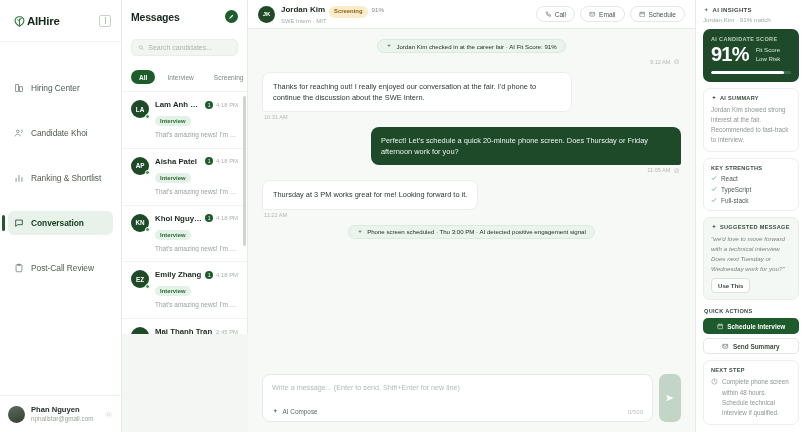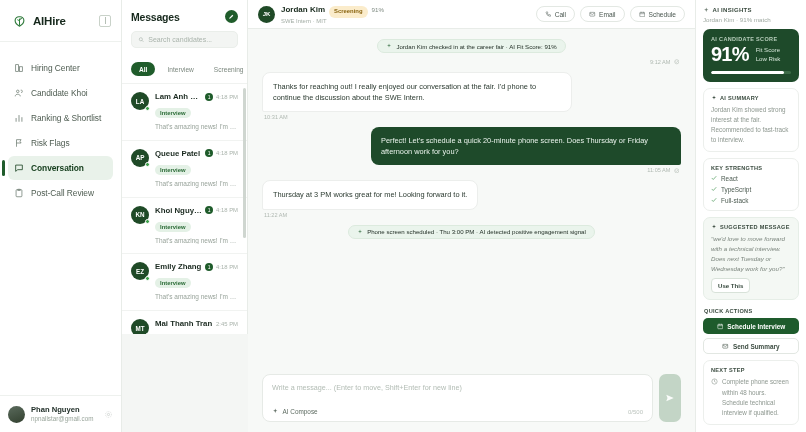--- a/index.html
+++ b/index.html
@@ -13,41 +13,41 @@
   .app { display: flex; width: 806px; height: 432px; }
 
   
   .sidebar {
     width: 122px; height: 432px; background: #ffffff;
     border-right: 1px solid #e8ece8;
     display: flex; flex-direction: column;
     flex: 0 0 122px;
   }
   .brand {
-    display: flex; align-items: center; gap: 6px;
+    display: flex; align-items: center; gap: 0;
     padding: 13px 10px 13px 12px;
     border-bottom: 1px solid #eef1ee;
     height: 42px;
   }
   .brand-logo { width: 15px; height: 15px; flex: 0 0 15px; }
   .brand-name { font-size: 11.5px; font-weight: bold; letter-spacing: -0.2px; color: #16281c; }
   .brand-collapse {
     margin-left: auto; width: 12px; height: 12px;
     border: 1px solid #c9d2c9; border-radius: 2px;
     display: flex; align-items: center; justify-content: center;
     cursor: pointer;
   }
   .brand-collapse i { display:block; width:1px; height:7px; background:#b6c0b6; }
 
   .nav { padding: 14px 8px 0 8px; display: flex; flex-direction: column; gap: 1px; }
   .nav-item {
     display: flex; align-items: center; gap: 7px;
     padding: 7px 6px; border-radius: 6px;
     font-size: 8.4px; color: #4e5c51; cursor: pointer;
-    position: relative; letter-spacing: -0.05px;
+    position: relative; letter-spacing: -0.05px; margin-top: 20px;
   }
   .nav-item .ic { width: 10px; height: 10px; flex: 0 0 10px; display:block; }
   .nav-item.active {
     background: #e9f2ea; color: #17401f; font-weight: bold;
   }
   .nav-item.active::before {
     content:""; position:absolute; left:-6px; top:4px; bottom:4px;
     width: 2.5px; border-radius: 2px; background:#1f5c2b;
   }
   .side-spacer { flex: 1 1 auto; }
@@ -73,21 +73,21 @@
   }
   .cl-head { padding: 10px 9px 7px 9px; }
   .cl-title-row { display: flex; align-items: center; justify-content: space-between; }
   .cl-title { font-size: 10.5px; font-weight: bold; color: #16281c; letter-spacing: -0.2px; }
   .cl-compose {
     width: 13px; height: 13px; border-radius: 50%;
     background: #1f5c2b; display:flex; align-items:center; justify-content:center;
     cursor: pointer;
   }
   .search {
-    margin-top: 8px; height: 17px; border-radius: 5px;
+    margin-top: 16px; height: 17px; border-radius: 5px;
     background: #f3f5f3; border: 1px solid #eaeeea;
     display: flex; align-items: center; gap: 4px; padding: 0 6px;
   }
   .search input {
     border: 0; background: transparent; outline: none;
     font-size: 7px; color: #6d7a70; width: 100%;
     font-family: "Liberation Sans", sans-serif;
   }
   .search input::placeholder { color: #aab4ac; }
   .filters { display: flex; gap: 4px; padding: 7px 9px 7px 9px; align-items:center; }
@@ -280,26 +280,20 @@
             <path d="M3 20c0-3.3 2.7-5 6-5s6 1.7 6 5" fill="none" stroke="#6c7a70" stroke-width="1.8"></path>
             <path d="M17 11a3 3 0 1 0-1-5.8" fill="none" stroke="#6c7a70" stroke-width="1.6"></path>
           </svg>
         <span>Candidate Khoi</span>
       </div>
       <div class="nav-item">
         <svg class="ic" viewBox="0 0 24 24">
             <path d="M5 20V13M12 20V6M19 20v-9" fill="none" stroke="#6c7a70" stroke-width="1.9" stroke-linecap="round"></path>
           </svg>
         <span>Ranking &amp; Shortlist</span>
-      </div>
-      <div class="nav-item">
-        <svg class="ic" viewBox="0 0 24 24">
-            <path d="M6 21V4h11l-2.5 4L17 12H6" fill="none" stroke="#6c7a70" stroke-width="1.8" stroke-linejoin="round"></path>
-          </svg>
-        <span>Risk Flags</span>
       </div>
       <div class="nav-item active">
         <svg class="ic" viewBox="0 0 24 24">
             <path d="M4 5h16v11H9l-5 4z" fill="none" stroke="#17401f" stroke-width="1.9" stroke-linejoin="round"></path>
           </svg>
         <span>Conversation</span>
       </div>
       <div class="nav-item">
         <svg class="ic" viewBox="0 0 24 24">
             <rect x="5" y="4" width="14" height="17" rx="2" fill="none" stroke="#6c7a70" stroke-width="1.8"></rect>
@@ -356,21 +350,21 @@
             <div class="conv-av">LA<span class="dot online"></span></div>
             <div class="conv-body"><div class="conv-top">
                 <span class="conv-name">Lam Anh Truong</span>
                 <span class="badge-unread">1</span>
                 <span class="conv-time">4:18 PM</span>
               </div><span class="tag interview">Interview</span><div class="conv-prev">That's amazing news! I'm really ...</div></div>
           </div>
           <div class="conv">
             <div class="conv-av">AP<span class="dot online"></span></div>
             <div class="conv-body"><div class="conv-top">
-                <span class="conv-name">Queue Patel</span>
+                <span class="conv-name">Aisha Patel</span>
                 <span class="badge-unread">1</span>
                 <span class="conv-time">4:18 PM</span>
               </div><span class="tag interview">Interview</span><div class="conv-prev">That's amazing news! I'm really ...</div></div>
           </div>
           <div class="conv">
             <div class="conv-av">KN<span class="dot online"></span></div>
             <div class="conv-body"><div class="conv-top">
                 <span class="conv-name">Khoi Nguyen</span>
                 <span class="badge-unread">1</span>
                 <span class="conv-time">4:18 PM</span>
@@ -479,21 +473,21 @@
             <svg width="6" height="6" viewBox="0 0 24 24">
               <path d="M12 2l2 6 6 2-6 2-2 6-2-6-6-2 6-2z" fill="#5f8d69"></path>
             </svg>
             <span>Phone screen scheduled · Thu 3:00 PM · AI detected positive engagement signal</span>
           </span>
         </div>
       </div>
 
     <div class="composer-wrap">
       <div class="composer">
-        <div class="ph">Write a message... (Enter to move, Shift+Enter for new line)</div>
+        <div class="ph">Write a message... (Enter to send, Shift+Enter for new line)</div>
         <div class="composer-foot">
           <span class="ai-compose">
             <svg width="6.5" height="6.5" viewBox="0 0 24 24">
                 <path d="M12 2l2 6 6 2-6 2-2 6-2-6-6-2 6-2z" fill="#5d6b61"></path>
               </svg>
             <span>AI Compose</span>
           </span>
           <span class="counter">0/500</span>
         </div>
       </div>

